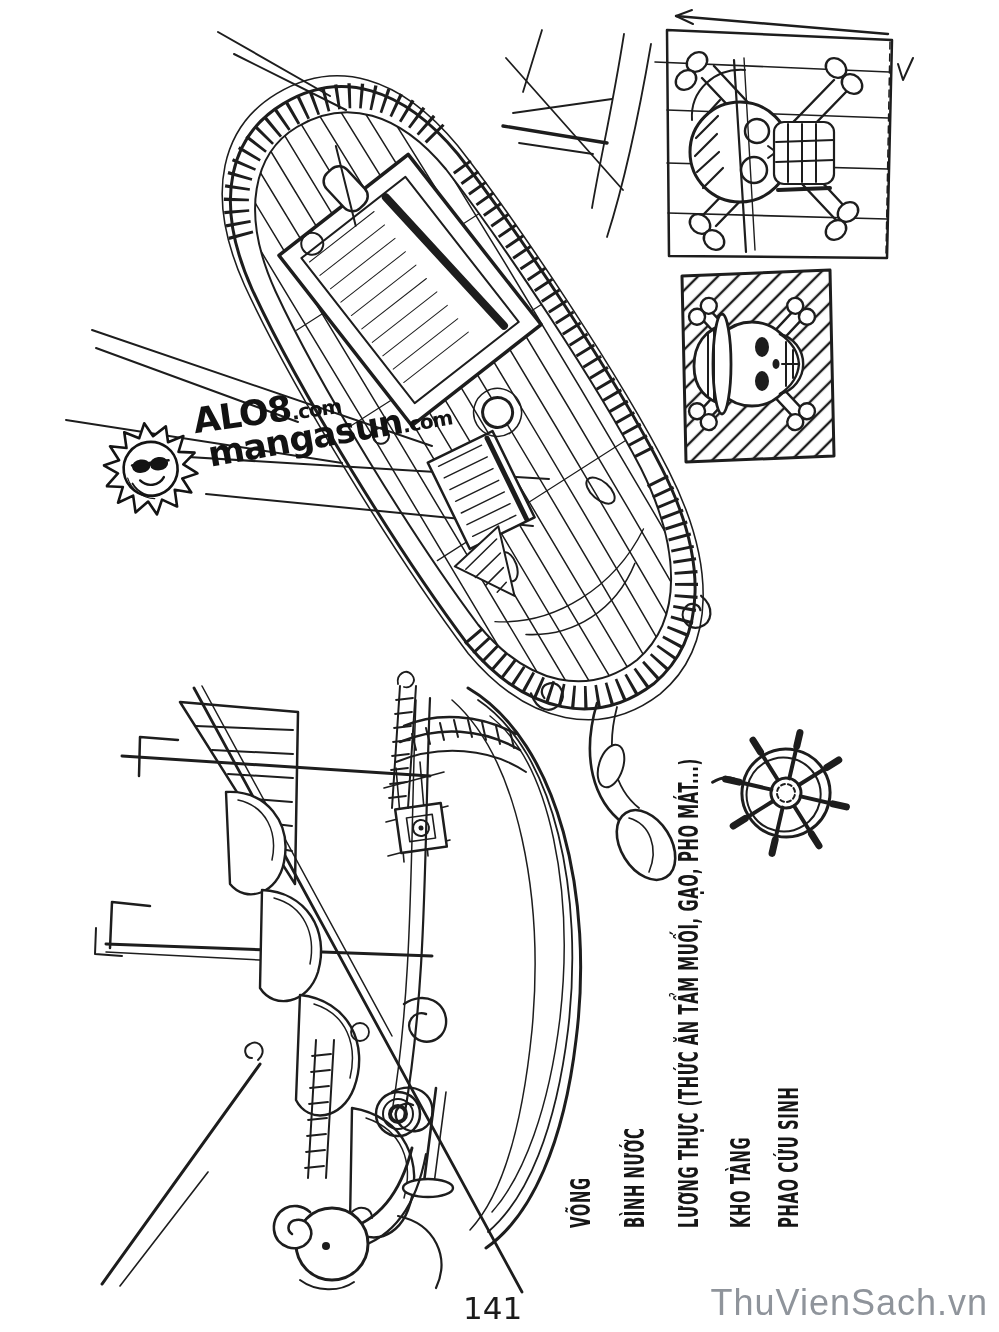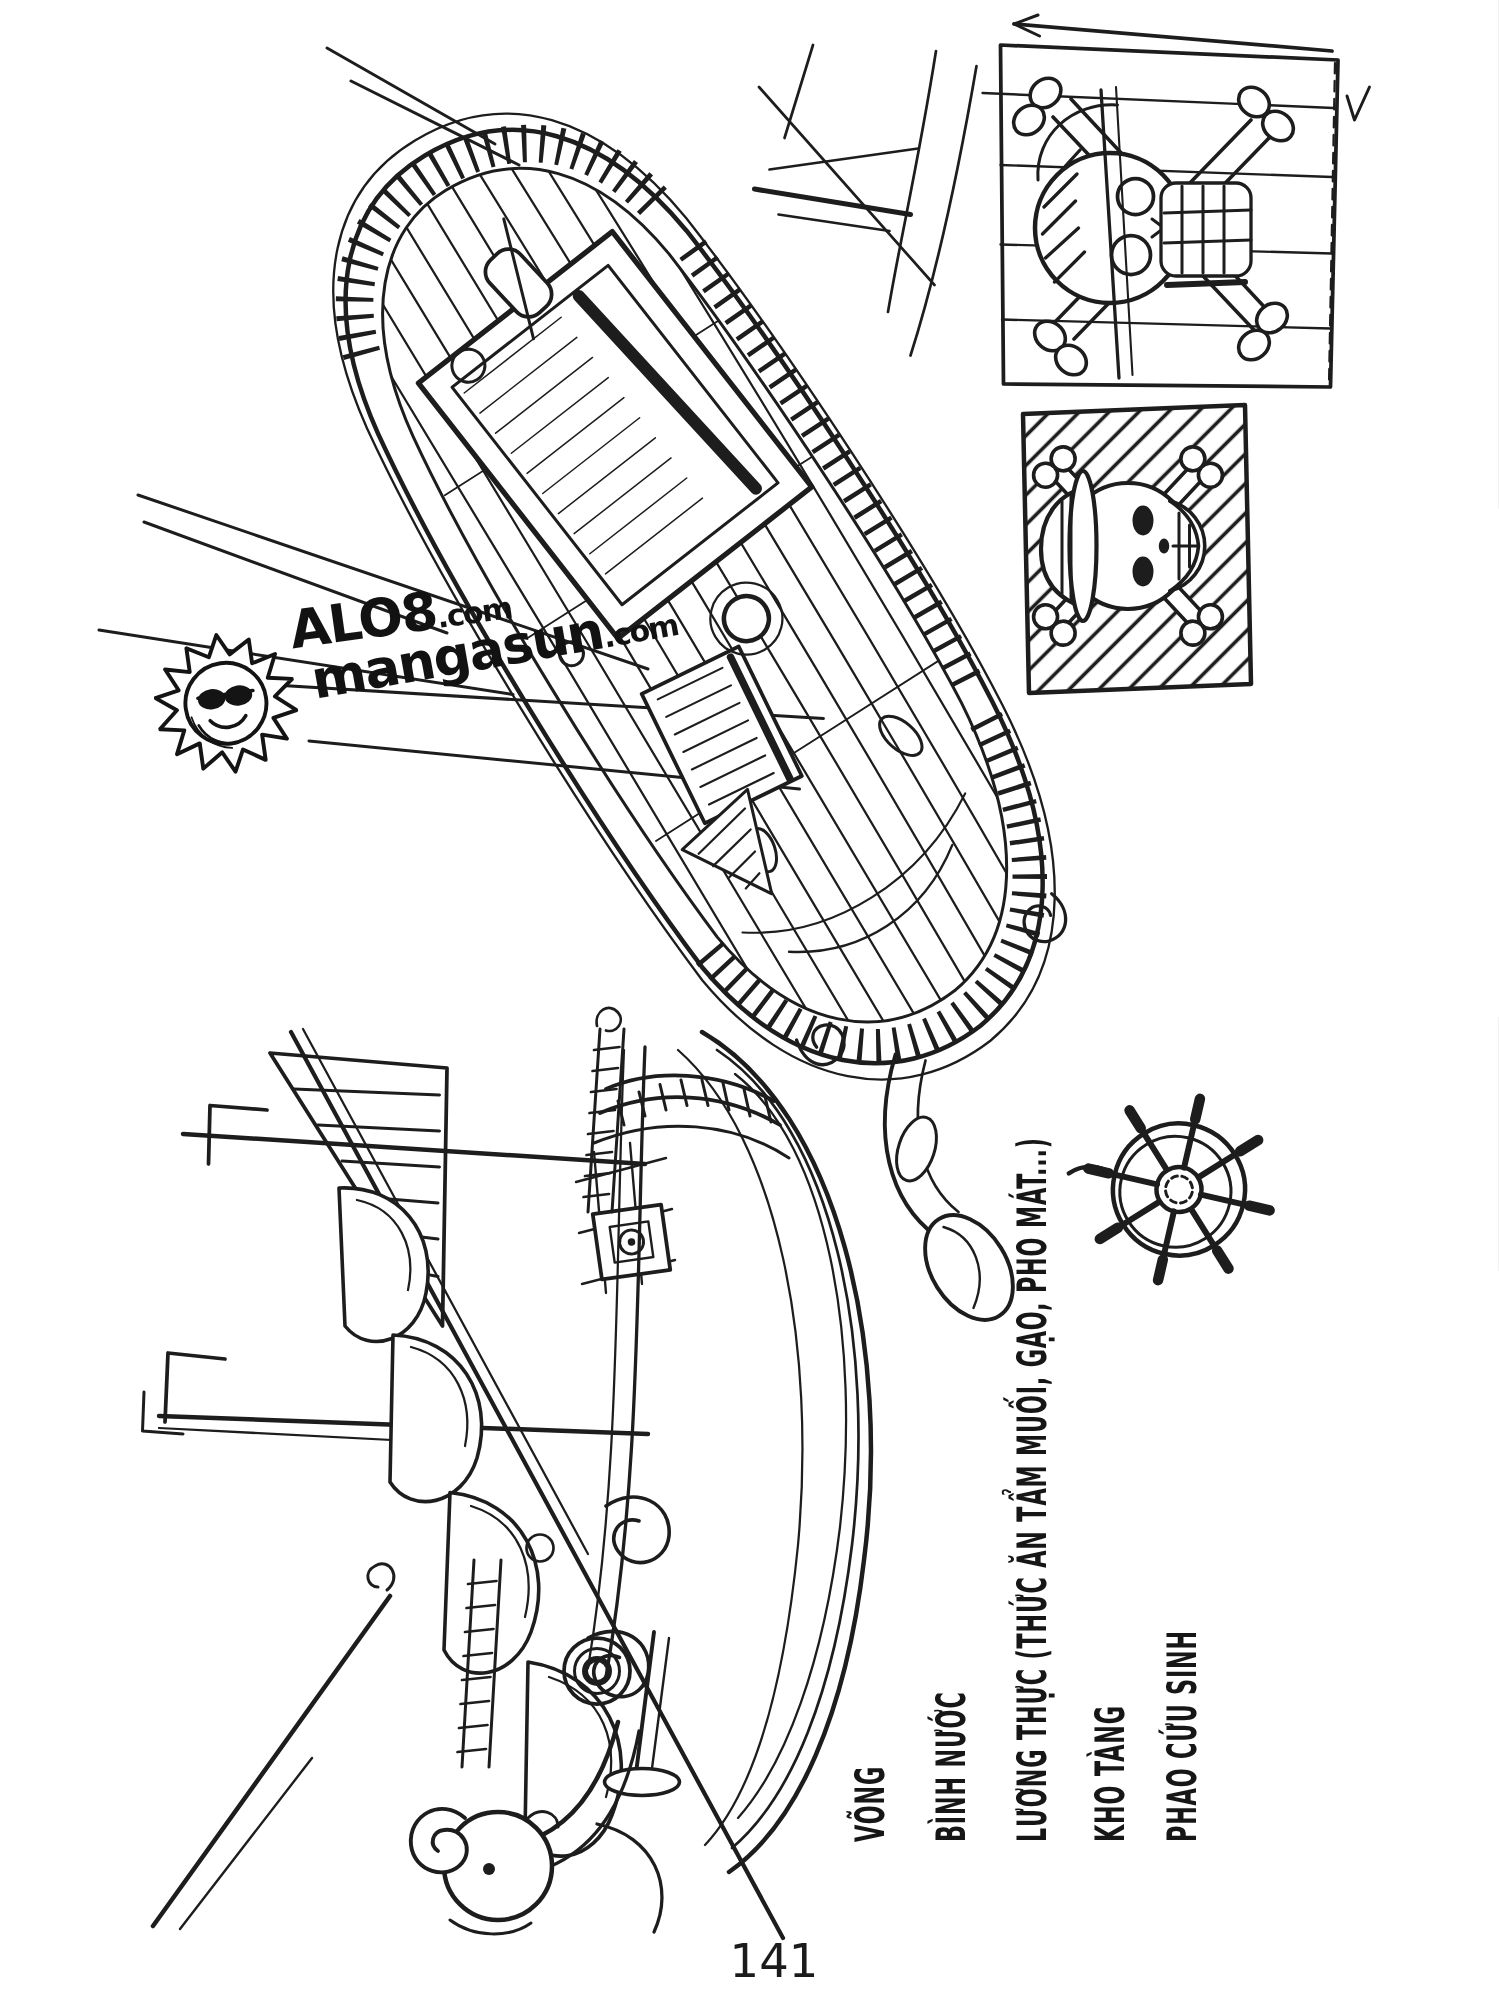--- a/index.html
+++ b/index.html
@@ -18,21 +18,21 @@
   .logo-line .small{font-size:20px;font-weight:900;}
   .logo-line.l2{margin-left:10px;margin-top:-4px;transform:rotate(-2deg);}
   
   .vlabel{
     position:absolute;height:34px;line-height:34px;white-space:nowrap;
     transform:rotate(-90deg) scaleX(0.55);transform-origin:0 100%;
     font-weight:bold;font-size:27px;letter-spacing:1px;color:#161616;
     font-family:"DejaVu Sans",sans-serif;width:max-content;top:1194px;
   }
   .vl1{left:598px;} .vl2{left:652px;} .vl3{left:706px;} .vl4{left:758px;} .vl5{left:806px;}
-  .pagenum{position:absolute;left:476px;top:1290px;width:80px;text-align:center;
+  .pagenum{position:absolute;left:463px;top:1290px;width:80px;
     font-size:31px;color:#1b1b1b;font-family:"DejaVu Sans",sans-serif;}
   .site{position:absolute;left:680px;top:1282px;width:308px;text-align:right;
     font-size:36px;font-weight:normal;letter-spacing:1px;
     font-family:"Liberation Sans",sans-serif;}
 </style>
 </head>
 <body>
 
 <div class="page">
 
@@ -360,13 +360,14 @@
     </div>
   </div>
 
   <div class="vlabel vl1">VÕNG</div>
   <div class="vlabel vl2">BÌNH NƯỚC</div>
   <div class="vlabel vl3">LƯƠNG THỰC (THỨC ĂN TẨM MUỐI, GẠO, PHO MÁT...)</div>
   <div class="vlabel vl4">KHO TÀNG</div>
   <div class="vlabel vl5">PHAO CỨU SINH</div>
 
   <div class="pagenum">141</div>
+  <div class="site" style="color: rgb(143, 148, 155);">ThuVienSach.vn</div>
 </div>
 
 </body></html>

